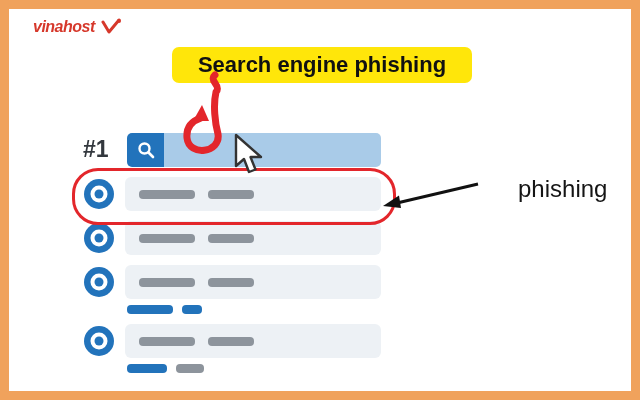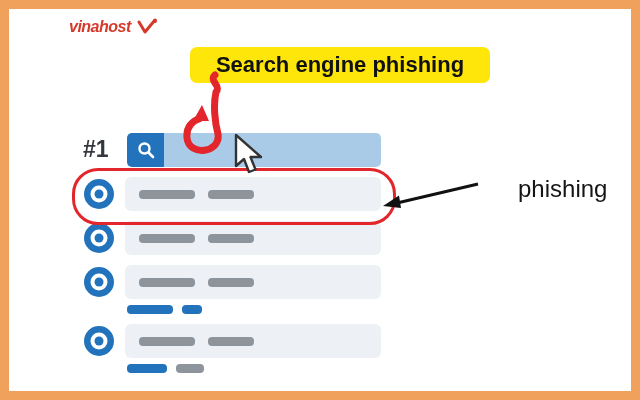--- a/index.html
+++ b/index.html
@@ -1,23 +1,23 @@
 <!DOCTYPE html>
 <html><head>
 <meta charset="utf-8">
 <style>
   html,body{margin:0;padding:0;background:#fff;font-family:"Liberation Sans",sans-serif;}
   .frame{position:relative;width:640px;height:400px;box-sizing:border-box;border:9px solid #F0A25C;background:#fff;overflow:hidden;}
 
   
-  .logo{position:absolute;left:24px;top:9px;display:flex;align-items:flex-start;gap:6px;margin-left:36px;}
+  .logo{position:absolute;left:24px;top:9px;display:flex;align-items:flex-start;gap:6px;}
   .logo-text{color:#D6382B;font-weight:bold;font-style:italic;font-size:16px;letter-spacing:-0.5px;}
 
   
-  .title-badge{position:absolute;left:181px;top:38px;width:300px;height:36px;line-height:36px;
+  .title-badge{position:absolute;left:163px;top:38px;width:300px;height:36px;line-height:36px;
     background:#FFE60A;border-radius:7px;text-align:center;font-size:22px;font-weight:bold;color:#111;}
 
   
   .rank{position:absolute;left:74px;top:127px;font-size:23px;font-weight:bold;color:#33383E;}
   .search-btn{position:absolute;left:118px;top:124px;width:37px;height:34px;background:#2273BB;
     border-radius:5px 0 0 5px;display:flex;align-items:center;justify-content:center;}
   .search-bar{position:absolute;left:155px;top:124px;width:217px;height:34px;background:#A9CBE8;border-radius:0 5px 5px 0;}
 
   
   .hook{position:absolute;left:166px;top:62px;z-index:5;}

